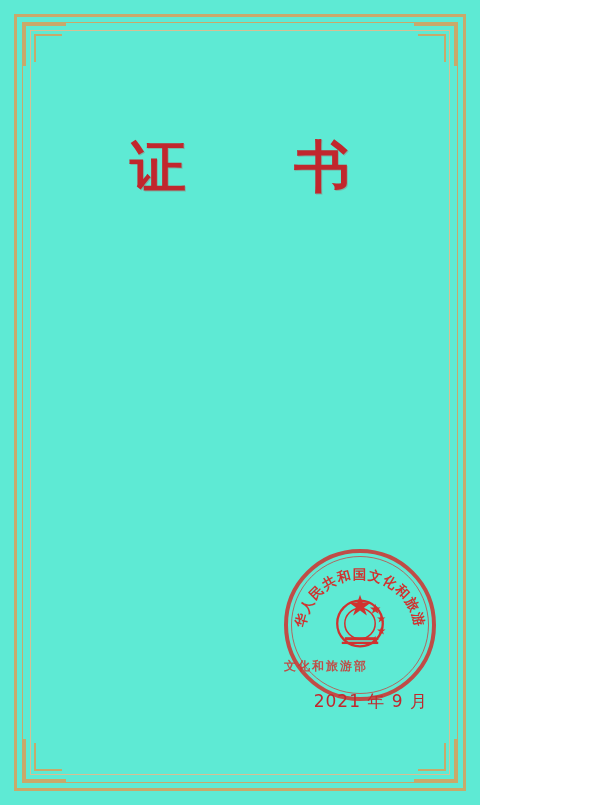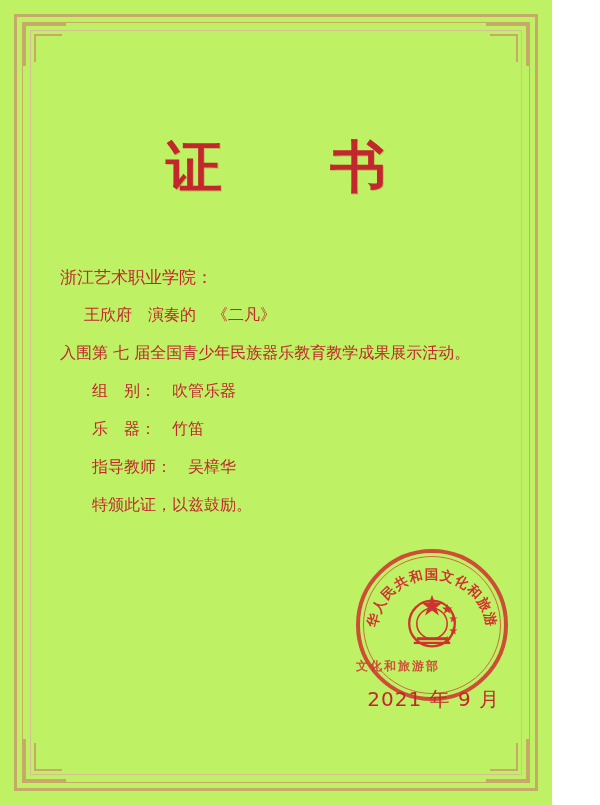--- a/index.html
+++ b/index.html
@@ -8,23 +8,23 @@
     background: #ffffff;
   }
   body {
     width: 600px;
     height: 805px;
     font-family: "Liberation Sans", sans-serif;
     overflow: hidden;
   }
   .certificate {
     position: relative;
-    width: 552px;
+    width: 480px;
     height: 805px;
-    background: #bef264;
+    background: #5eead4;
     box-sizing: border-box;
   }
   
   .frame-outer {
     position: absolute;
     left: 14px;
     top: 14px;
     right: 14px;
     bottom: 14px;
     border: 3px solid #c9a96a;
@@ -162,21 +162,21 @@
     letter-spacing: 2px;
     opacity: 0.85;
   }
 
   .date {
     position: absolute;
     right: 52px;
     bottom: 92px;
     color: #c1272d;
     font-family: "DejaVu Sans", sans-serif;
-    font-size: 20px;
+    font-size: 17px;
     letter-spacing: 1px;
   }
 </style>
 </head>
 <body>
 
 <div class="certificate">
 
   <div class="frame-outer"></div>
   <div class="frame-inner"></div>
@@ -189,29 +189,20 @@
 
   <div class="corner-in tl"></div>
   <div class="corner-in tr"></div>
   <div class="corner-in bl"></div>
   <div class="corner-in br"></div>
 
   <div class="content">
 
     <div class="title">证　书</div>
 
-    <div class="body-text">
-      <div class="line recipient">浙江艺术职业学院：</div>
-      <div class="line indent1">王欣府　演奏的　《二凡》</div>
-      <div class="line indent2">入围第 七 届全国青少年民族器乐教育教学成果展示活动。</div>
-      <div class="line indent3">组　别：　吹管乐器</div>
-      <div class="line indent4">乐　器：　竹笛</div>
-      <div class="line indent5">指导教师：　吴樟华</div>
-      <div class="line indent6">特颁此证，以兹鼓励。</div>
-    </div>
 
   </div>
 
   <div class="seal">
     <div class="seal-ring"></div>
     <div class="seal-ring2"></div>
 
     <div class="seal-arc-text">
       <svg viewBox="0 0 152 152" xmlns="http://www.w3.org/2000/svg">
         <defs>

